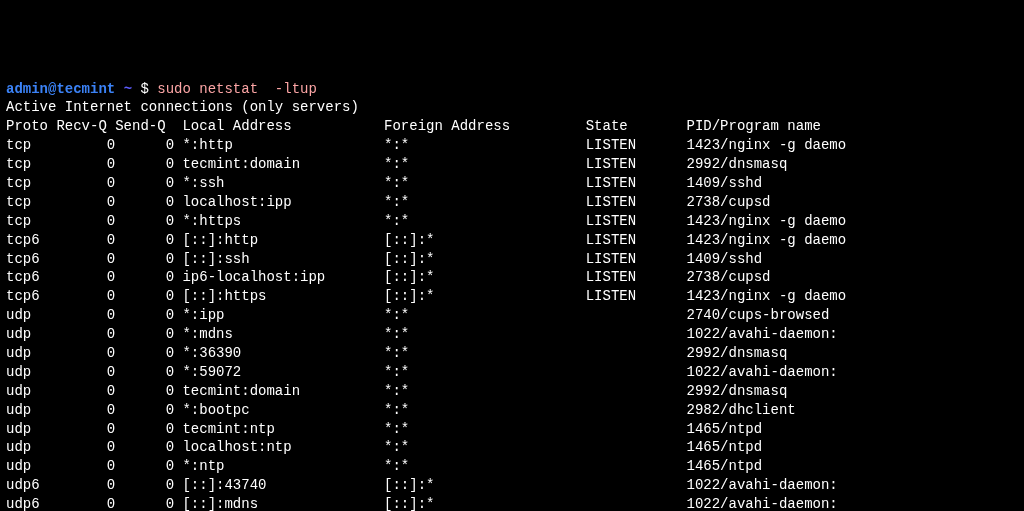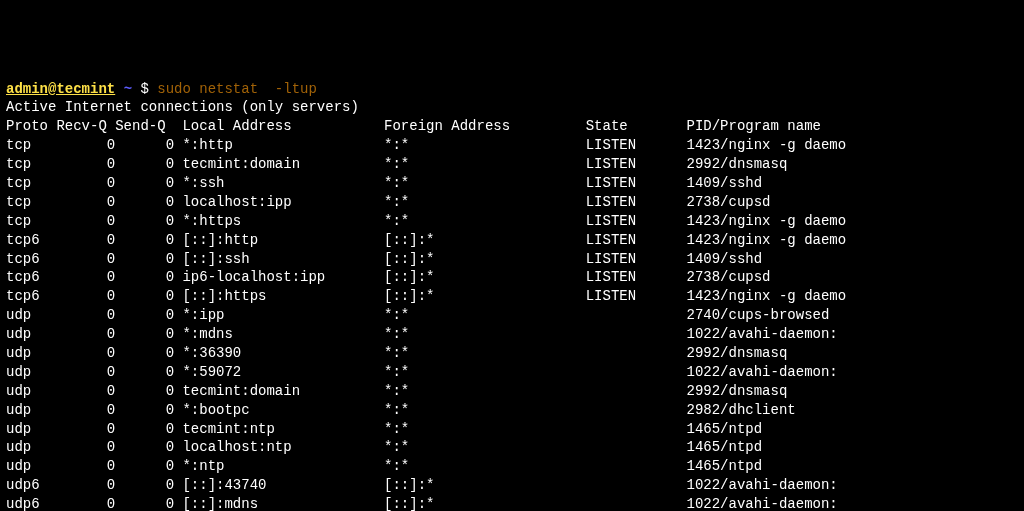--- a/index.html
+++ b/index.html
@@ -6,24 +6,24 @@
       background: #000;
       color: #fff;
       font-family: "Courier New", monospace;
       font-size: 14px;
       line-height: 1.35;
       margin: 0;
       padding: 4px 6px;
       white-space: pre;
       overflow: hidden;
     }
-    .prompt-user { color: #fde047; font-weight: bold; text-decoration: underline; }
+    .prompt-user { color: #3b82f6; font-weight: bold; }
     .prompt-tilde { color: #5c5cff; font-weight: bold; }
     .prompt-dollar { color: #fff; }
-    .cmd { color: #a16207; }
+    .cmd { color: #fca5a5; }
     .row { display: block; }
   </style>
 </head>
 <body>
 
 
 
 <div id="terminal"><span class="row"><span class="prompt-user">admin@tecmint</span> <span class="prompt-tilde">~</span> <span class="prompt-dollar">$</span> <span class="cmd">sudo netstat  -ltup</span></span><span class="row">Active Internet connections (only servers)</span><span class="row">Proto Recv-Q Send-Q  Local Address           Foreign Address         State       PID/Program name</span><span class="row">tcp         0      0 *:http                  *:*                     LISTEN      1423/nginx -g daemo</span><span class="row">tcp         0      0 tecmint:domain          *:*                     LISTEN      2992/dnsmasq</span><span class="row">tcp         0      0 *:ssh                   *:*                     LISTEN      1409/sshd</span><span class="row">tcp         0      0 localhost:ipp           *:*                     LISTEN      2738/cupsd</span><span class="row">tcp         0      0 *:https                 *:*                     LISTEN      1423/nginx -g daemo</span><span class="row">tcp6        0      0 [::]:http               [::]:*                  LISTEN      1423/nginx -g daemo</span><span class="row">tcp6        0      0 [::]:ssh                [::]:*                  LISTEN      1409/sshd</span><span class="row">tcp6        0      0 ip6-localhost:ipp       [::]:*                  LISTEN      2738/cupsd</span><span class="row">tcp6        0      0 [::]:https              [::]:*                  LISTEN      1423/nginx -g daemo</span><span class="row">udp         0      0 *:ipp                   *:*                                 2740/cups-browsed</span><span class="row">udp         0      0 *:mdns                  *:*                                 1022/avahi-daemon:</span><span class="row">udp         0      0 *:36390                 *:*                                 2992/dnsmasq</span><span class="row">udp         0      0 *:59072                 *:*                                 1022/avahi-daemon:</span><span class="row">udp         0      0 tecmint:domain          *:*                                 2992/dnsmasq</span><span class="row">udp         0      0 *:bootpc                *:*                                 2982/dhclient</span><span class="row">udp         0      0 tecmint:ntp             *:*                                 1465/ntpd</span><span class="row">udp         0      0 localhost:ntp           *:*                                 1465/ntpd</span><span class="row">udp         0      0 *:ntp                   *:*                                 1465/ntpd</span><span class="row">udp6        0      0 [::]:43740              [::]:*                              1022/avahi-daemon:</span><span class="row">udp6        0      0 [::]:mdns               [::]:*                              1022/avahi-daemon:</span></div>
 
 

